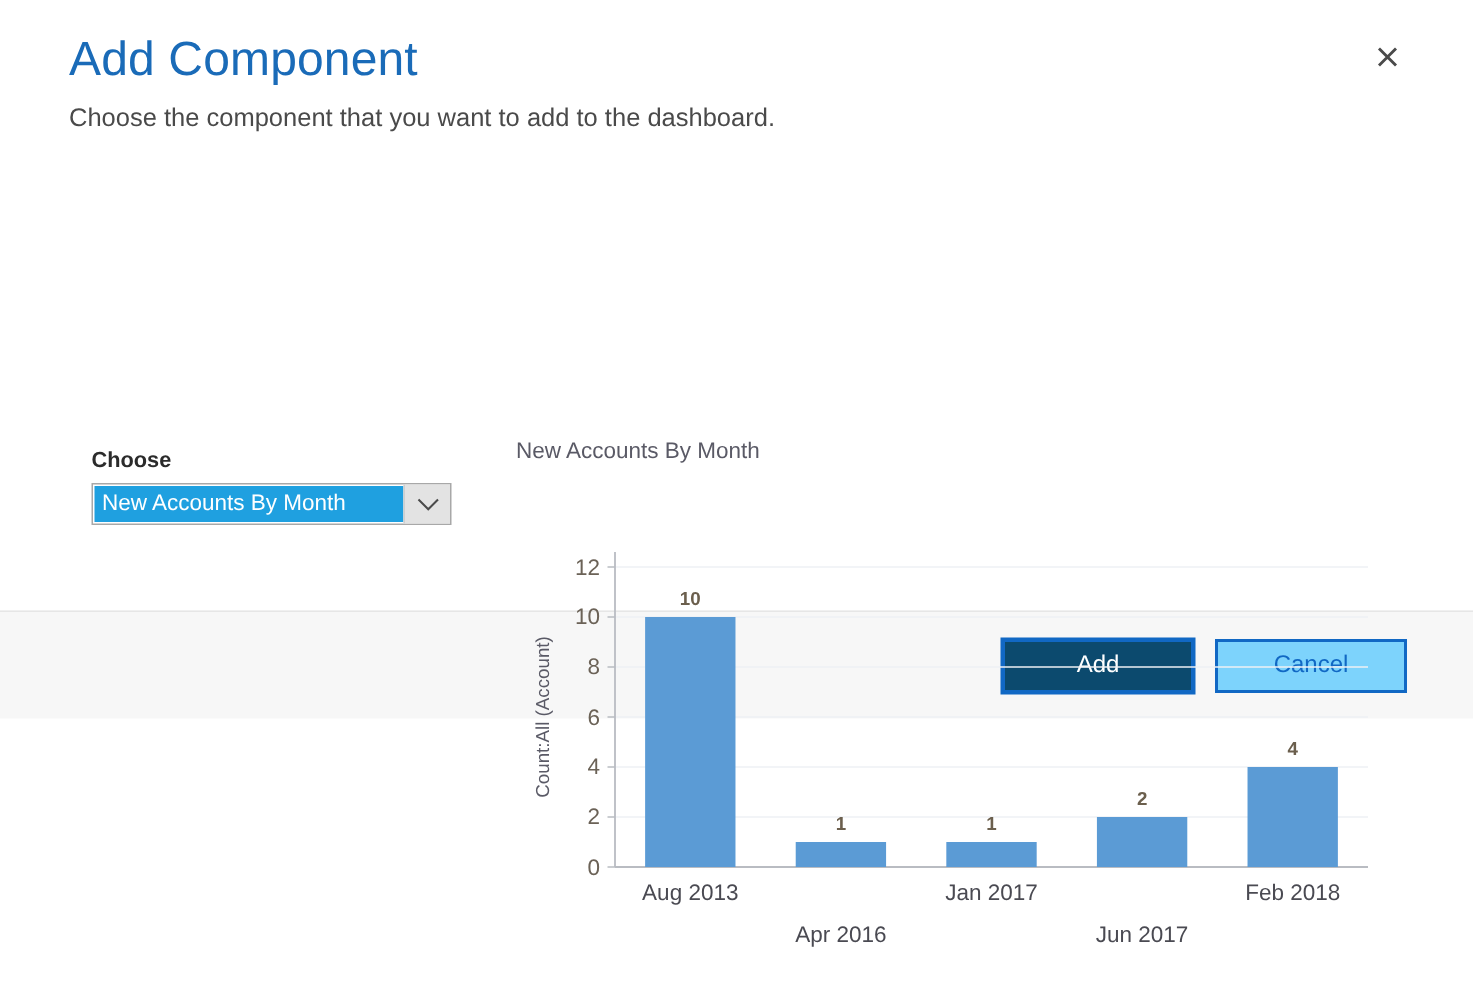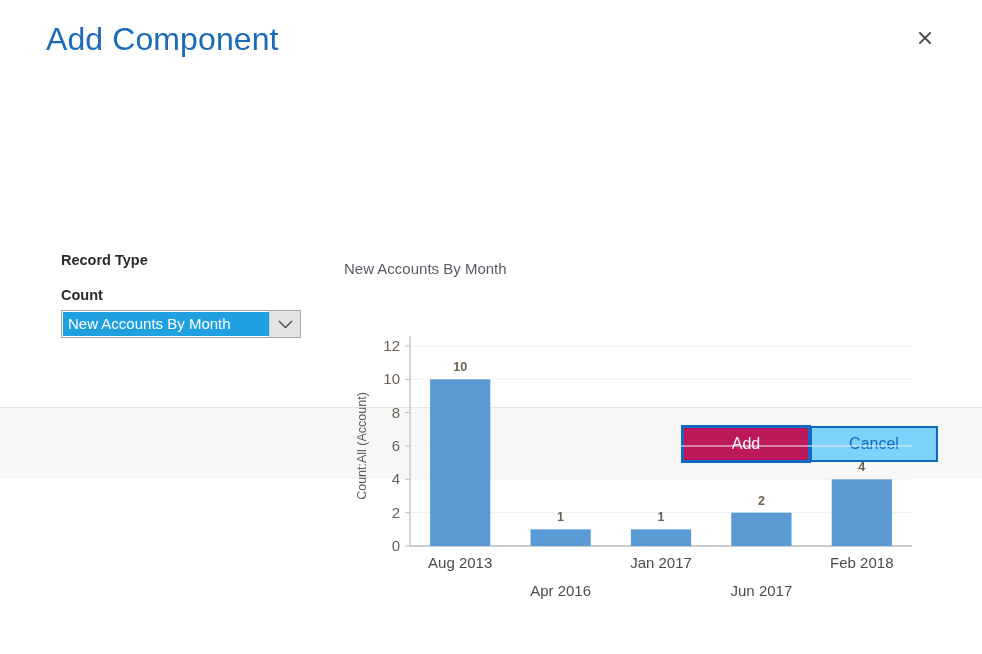--- a/index.html
+++ b/index.html
@@ -203,60 +203,61 @@
     font-size: 16px;
     font-family: "Liberation Sans", sans-serif;
     cursor: pointer;
     box-sizing: border-box;
     display: inline-flex;
     align-items: center;
     justify-content: center;
     padding: 0 14px;
   }
   .btn-primary {
-    background: #be185d;
+    background: #0c4a6e;
     color: #ffffff;
     border: 2px solid #1168c4;
     outline: 1px solid #1168c4;
+    margin-right: 14px;
   }
   .btn-secondary {
     background: #7dd3fc;
     color: #1168c4;
     border: 2px solid #1168c4;
   }
 </style>
 </head>
 <body>
 
 <div class="dialog">
 
   <div class="header">
     <h1 class="dialog-title">Add Component</h1>
+    <p class="dialog-subtitle">Choose the component that you want to add to the dashboard.</p>
     <button class="close-button">
       <span class="close-icon">
         <svg width="16" height="16" viewBox="0 0 16 16" aria-hidden="true">
           <path d="M3 3 L13 13 M13 3 L3 13" stroke="#4a4a4a" stroke-width="1.9" stroke-linecap="square"></path>
         </svg>
       </span>
     </button>
   </div>
 
   <div class="body">
 
     <div class="form-column">
 
       <div class="field-group">
-        <div class="field-label">Record Type</div>
       </div>
 
       <div class="field-group">
       </div>
 
       <div class="field-group">
-        <div class="field-label">Count</div>
+        <div class="field-label">Choose</div>
         <div class="select-box focused">
           <span class="select-value">New Accounts By Month</span>
           <span class="select-arrow">
             <svg class="chev" width="15" height="9" viewBox="0 0 15 9" aria-hidden="true">
               <path d="M1 1 L7.5 7.5 L14 1" fill="none" stroke="#4a4a4a" stroke-width="1.4"></path>
             </svg>
           </span>
         </div>
       </div>
 

